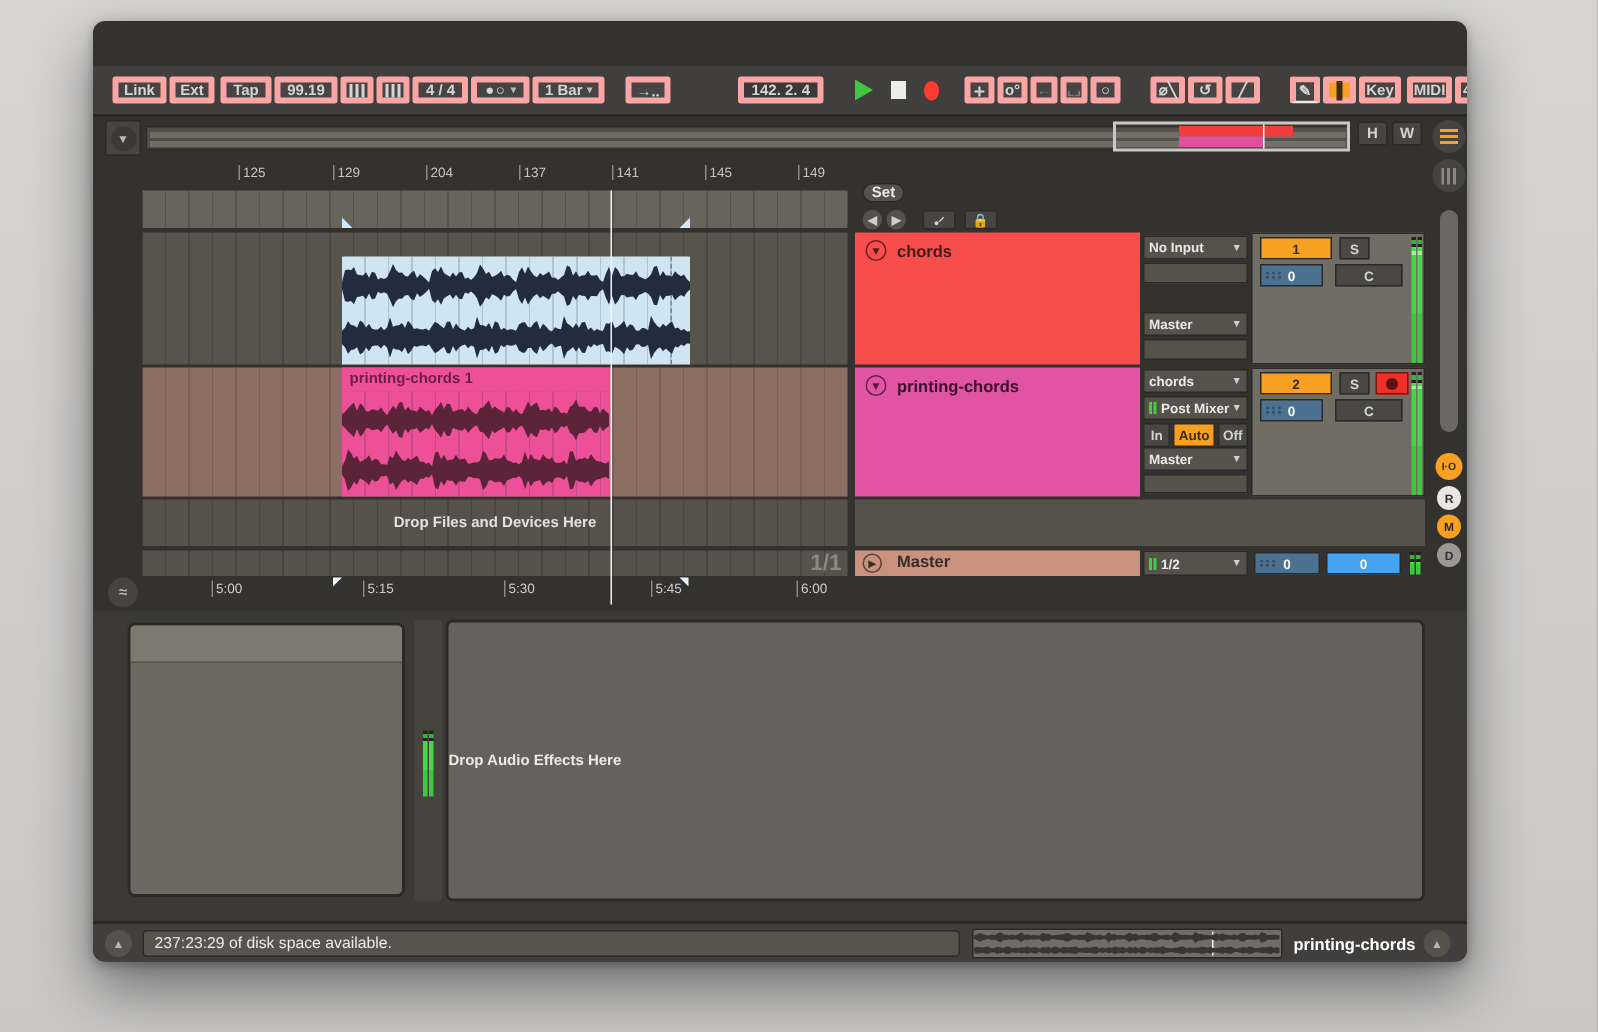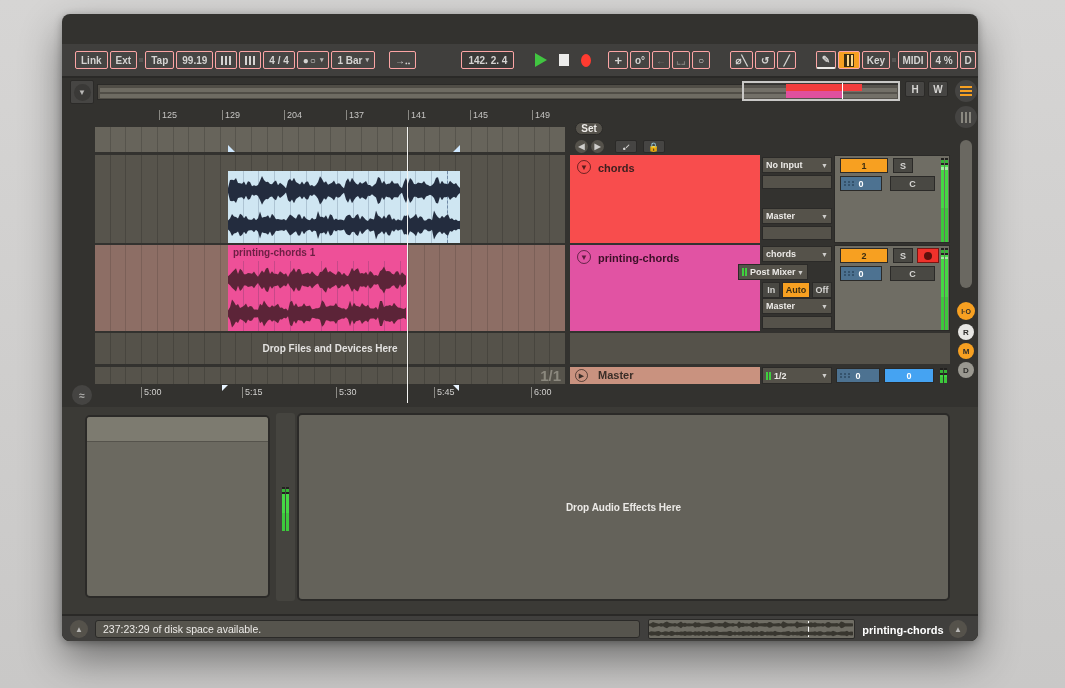--- a/index.html
+++ b/index.html
@@ -12,21 +12,21 @@
   
   .titlebar{position:absolute;left:0;top:0;right:0;height:30px;background:#403f3d;
             border-bottom:1px solid #2a2927;}
   .tl{position:absolute;top:13px;width:11px;height:11px;border-radius:50%;}
   .title{position:absolute;left:0;right:0;top:0;height:30px;line-height:30px;text-align:center;
          color:#d8d7d5;font-size:13px;}
   
   .toolbar{position:absolute;left:0;top:30px;right:0;height:34px;background:#403f3d;
            border-bottom:2px solid #2a2927;display:flex;align-items:center;padding-left:13px;box-sizing:border-box;}
   .tbtn{height:18px;display:flex;align-items:center;justify-content:center;background:#464543;
-        border:1px solid #fca5a5;border-radius:2px;color:#d5d4d2;font-size:10px;font-weight:bold;
+        border:4px solid #fca5a5;border-radius:2px;color:#d5d4d2;font-size:10px;font-weight:bold;
         box-sizing:border-box;padding:0 5px;margin-right:2px;white-space:nowrap;}
   .dim{color:#7d7c79;}
   .conn{width:7px;height:4px;background:#565553;margin:0 2px 0 0;}
   .sp{flex:0 0 auto;}
   .caret{font-size:7px;color:#b9b8b6;margin-left:3px;}
   .nudge{display:flex;gap:2px;align-items:flex-end;height:10px;}
   .nudge i{display:block;width:2px;background:#d5d4d2;}
   .play-tri{width:0;height:0;border-left:12px solid #41c541;border-top:7px solid transparent;border-bottom:7px solid transparent;}
   .stop-sq{width:12px;height:12px;background:#ececea;}
   .rec-ci{width:13px;height:13px;border-radius:50%;background:#ff3b30;}
@@ -299,21 +299,21 @@
     <div class="abs" style="left:508px;top:165px;width:190px;height:86px;background:#e153a3">
       <span class="abs foldc" style="left:7px;top:5px;width:14px;height:14px;color:#5c1b3e">
           <span style="font-size:8px">▼</span>
         </span>
       <span class="abs hdrname" style="left:28px;top:7px;color:#3c1028">printing-chords</span>
     </div>
     <div class="abs chooser" style="left:700px;top:166px;width:70px;height:16px">
       <span>chords</span>
         <span class="arr">▼</span>
     </div>
-    <div class="abs chooser" style="left:676px;top:184px;width:70px;height:16px">
+    <div class="abs chooser" style="left:700px;top:184px;width:70px;height:16px">
       <span class="stereo">
           <i></i>
           <i></i>
         </span>
       <span style="overflow:hidden;white-space:nowrap">Post Mixer</span>
         <span class="arr">▼</span>
     </div>
     <div class="abs" style="left:700px;top:202px;width:70px;height:14px;display:flex;gap:2px">
       <span class="mbtn gr" style="width:18px;height:14px">In</span>
       <span class="mbtn orange" style="width:28px;height:14px">Auto</span>
@@ -380,21 +380,21 @@
     <div class="abs" style="left:0;top:327px;right:0;height:207px;background:#3b3a36">
       <div class="abs panelbox" style="left:23px;top:8px;width:185px;height:183px;background:#6b6960;overflow:hidden">
         <div style="height:24px;background:#7d7b70;border-bottom:1px solid #55534c"></div>
       </div>
       <div class="abs" style="left:214px;top:6px;width:19px;height:188px;background:#45443f;border-radius:3px">
         <div class="abs meter" style="left:6px;top:74px;width:7px;height:44px">
             <i></i>
             <i></i>
           </div>
       </div>
-      <div class="abs panelbox" style="left:235px;top:6px;width:653px;height:188px;background:#64625a;display:flex;align-items:center;justify-content:center">
+      <div class="abs panelbox" style="left:235px;top:6px;width:653px;height:188px;background:#64625a;display:flex;align-items:center;">
         <span style="font-size:10px;font-weight:bold;color:#eceae7">Drop Audio Effects Here</span>
       </div>
     </div>
 
     <div class="abs" style="left:0;top:534px;right:0;height:27px;background:#403f3d;border-top:2px solid #2a2927">
       <div class="abs circ" style="left:8px;top:4px;width:18px;height:18px;background:#55524b;color:#b9b8b6">
           <span>▲</span>
         </div>
       <div class="abs statusfield" style="left:33px;top:4px;width:545px;height:18px">237:23:29 of disk space available.</div>
       <div class="abs wave" style="left:586px;top:3px;width:207px;height:20px;background:#6f6d64;border:1px solid #2b2a28;border-radius:2px">

